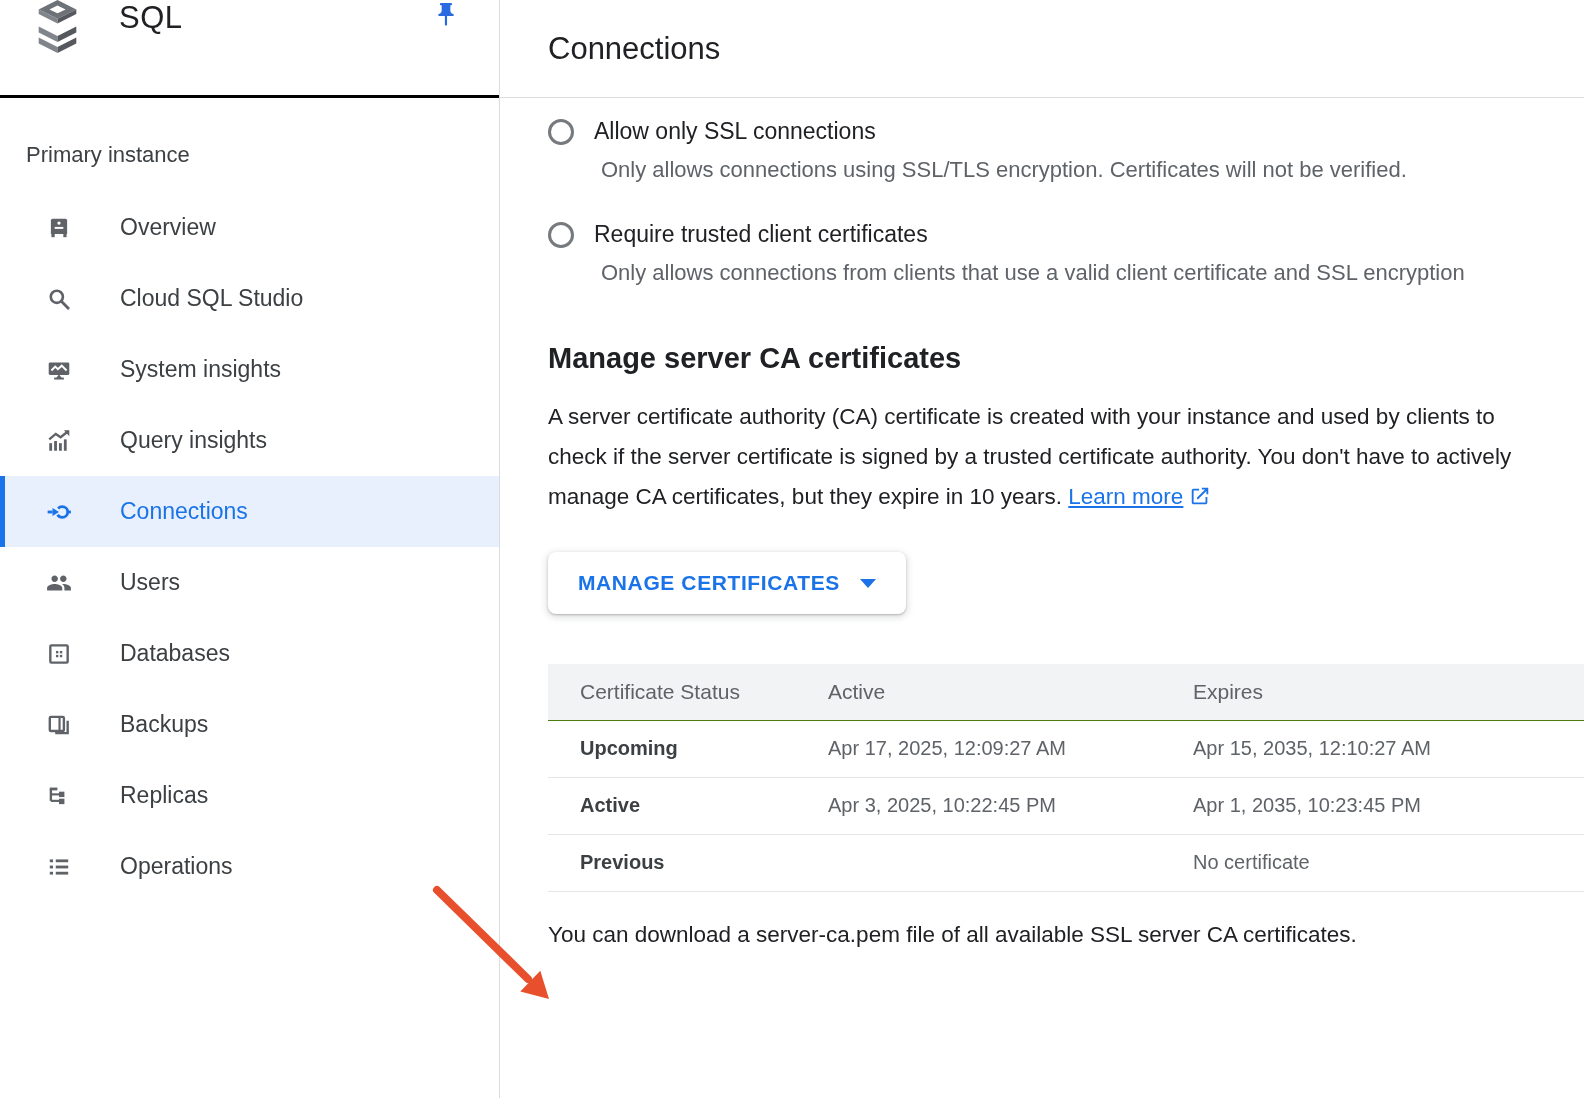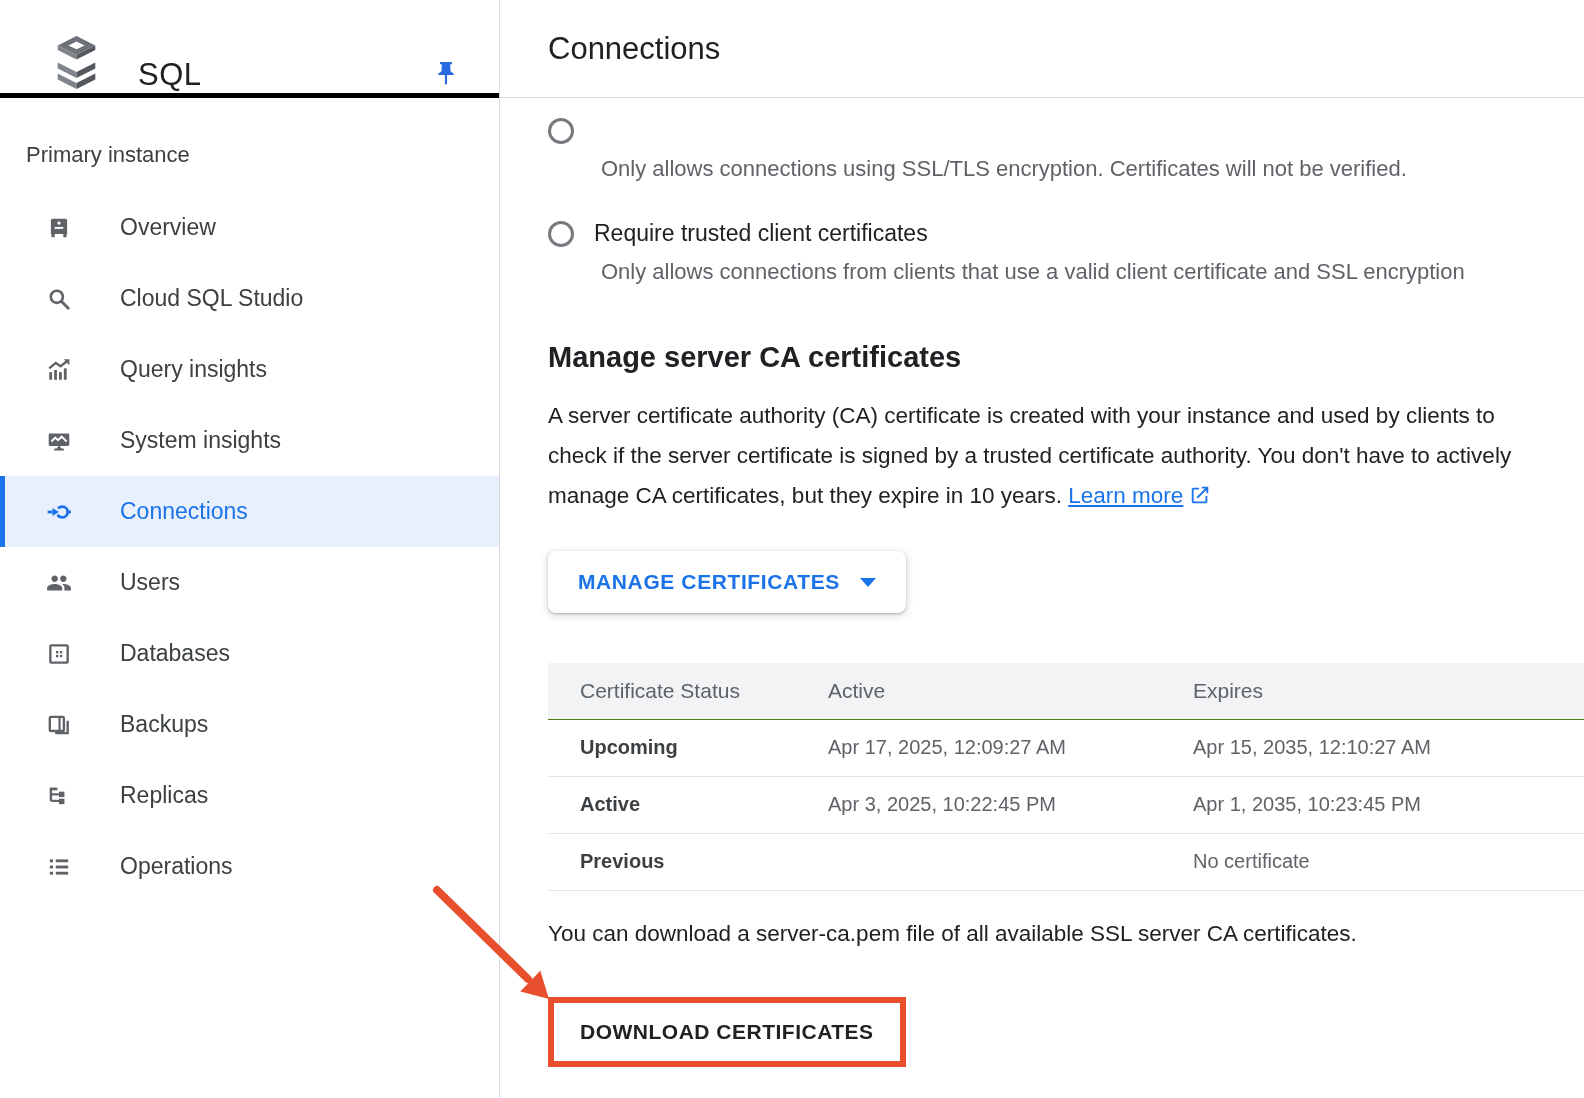--- a/index.html
+++ b/index.html
@@ -2,21 +2,21 @@
 <html><head>
 <meta charset="utf-8">
 <style>
   * { margin:0; padding:0; box-sizing:border-box; }
   html,body { width:1584px; height:1098px; background:#fff; overflow:hidden;
     font-family:"Liberation Sans","DejaVu Sans",sans-serif; color:#202124; }
   .app { display:flex; width:1584px; height:1098px; position:relative; }
 
   
   .sidebar { width:500px; min-width:500px; border-right:1px solid #dadce0; background:#fff; }
-  .sidebar-header { height:98px; border-bottom:5px solid #000000; display:flex; align-items:flex-end;padding-left:19px; }
+  .sidebar-header { height:98px; border-bottom:3px solid #000000; display:flex; align-items:flex-start; }
   .logo { margin-left:33px; }
   .app-title { font-size:31px; color:#202124; margin-left:37px; letter-spacing:.5px; }
   .pin { margin-left:auto; margin-right:40px; cursor:pointer; }
   .section-label { margin:44px 0 24px 26px; font-size:22px; color:#3c4043; }
   .nav { display:flex; flex-direction:column; }
   .nav-item { height:71px; display:flex; align-items:center; padding-left:46px; cursor:pointer; }
   .nav-item .nicon { width:26px; height:26px; display:flex; align-items:center; justify-content:center; }
   .nav-item .nlabel { margin-left:48px; font-size:23px; color:#3c4043; }
   .nav-item.selected { background:#e8f0fe; border-left:5px solid #1a73e8; padding-left:41px; }
   .nav-item.selected .nlabel { color:#1a73e8; }
@@ -109,43 +109,43 @@
             <circle cx="10" cy="10" r="5.6" fill="none" stroke="#5f6368" stroke-width="2.4"></circle>
             <line x1="14.4" y1="14.4" x2="20.5" y2="20.5" stroke="#5f6368" stroke-width="2.6" stroke-linecap="round"></line>
           </svg>
         </span>
         <span class="nlabel">Cloud SQL Studio</span>
       </div>
 
       <div class="nav-item">
         <span class="nicon">
           <svg width="26" height="26" viewBox="0 0 24 24">
+            <rect x="2.5" y="5" width="19" height="11.5" rx="1.2" fill="#5f6368"></rect>
+            <polyline points="5,12.5 8.5,8.8 11,11.3 14.5,8 19,12.5" fill="none" stroke="#fff" stroke-width="1.8"></polyline>
+            <polygon points="12,16 9,20 15,20" fill="#5f6368"></polygon>
+              <rect x="7.5" y="19" width="9" height="1.8" fill="#5f6368"></rect>
+          </svg>
+        </span>
+        <span class="nlabel">System insights</span>
+      </div>
+
+      <div class="nav-item">
+        <span class="nicon">
+          <svg width="26" height="26" viewBox="0 0 24 24">
             <rect x="3" y="14" width="2.6" height="7" fill="#5f6368"></rect>
             <rect x="7.5" y="12" width="2.6" height="9" fill="#5f6368"></rect>
             <rect x="12" y="14" width="2.6" height="7" fill="#5f6368"></rect>
             <rect x="16.5" y="10.5" width="2.6" height="10.5" fill="#5f6368"></rect>
             <polyline points="3,10.5 9,5.5 13.5,8.5 20.5,3" fill="none" stroke="#5f6368" stroke-width="2.2"></polyline>
             <polygon points="21.5,2 21.5,7.5 16.5,2" fill="#5f6368"></polygon>
           </svg>
         </span>
         <span class="nlabel">Query insights</span>
       </div>
 
-      <div class="nav-item">
-        <span class="nicon">
-          <svg width="26" height="26" viewBox="0 0 24 24">
-            <rect x="2.5" y="5" width="19" height="11.5" rx="1.2" fill="#5f6368"></rect>
-            <polyline points="5,12.5 8.5,8.8 11,11.3 14.5,8 19,12.5" fill="none" stroke="#fff" stroke-width="1.8"></polyline>
-            <polygon points="12,16 9,20 15,20" fill="#5f6368"></polygon>
-              <rect x="7.5" y="19" width="9" height="1.8" fill="#5f6368"></rect>
-          </svg>
-        </span>
-        <span class="nlabel">System insights</span>
-      </div>
-
       <div class="nav-item selected">
         <span class="nicon">
           <svg width="26" height="26" viewBox="0 0 24 24">
             <circle cx="15" cy="12" r="5" fill="none" stroke="#1a73e8" stroke-width="2.6" stroke-dasharray="12.6 6.2"></circle>
             <line x1="1.5" y1="12" x2="6" y2="12" stroke="#1a73e8" stroke-width="2.6"></line>
             <polygon points="6,8.2 12,12 6,15.8" fill="#1a73e8"></polygon>
             <line x1="20.2" y1="12" x2="23" y2="12" stroke="#1a73e8" stroke-width="2.6"></line>
           </svg>
         </span>
         <span class="nlabel">Connections</span>
@@ -217,20 +217,21 @@
 
   <div class="main">
     <div class="main-header">
       <span class="page-title">Connections</span>
     </div>
 
     <div class="content">
 
       <div class="radio-option">
         <span class="radio-circle"></span>
+        <span class="radio-label">Allow only SSL connections</span>
       </div>
       <div class="radio-desc">Only allows connections using SSL/TLS encryption. Certificates will not be verified.</div>
 
       <div class="radio-option opt2">
         <span class="radio-circle"></span>
         <span class="radio-label">Require trusted client certificates</span>
       </div>
       <div class="radio-desc">Only allows connections from clients that use a valid client certificate and SSL encryption</div>
 
       <h2 class="section-heading">Manage server CA certificates</h2>
@@ -273,23 +274,20 @@
           <tr>
             <td class="status">Previous</td>
             <td></td>
             <td>No certificate</td>
           </tr>
         </tbody>
       </table>
 
       <div class="download-note">You can download a server-ca.pem file of all available SSL server CA certificates.</div>
 
-      <div class="download-target">
-        <button class="download-btn">DOWNLOAD CERTIFICATES</button>
-      </div>
 
     </div>
   </div>
 
   <svg class="annotation-arrow" viewBox="0 0 140 128">
     <line x1="12" y1="8" x2="103" y2="97" stroke="#e8502d" stroke-width="8" stroke-linecap="round"></line>
     <polygon points="124,117 95.3,109.5 115.3,88.7" fill="#e8502d"></polygon>
   </svg>
 
 </div>

